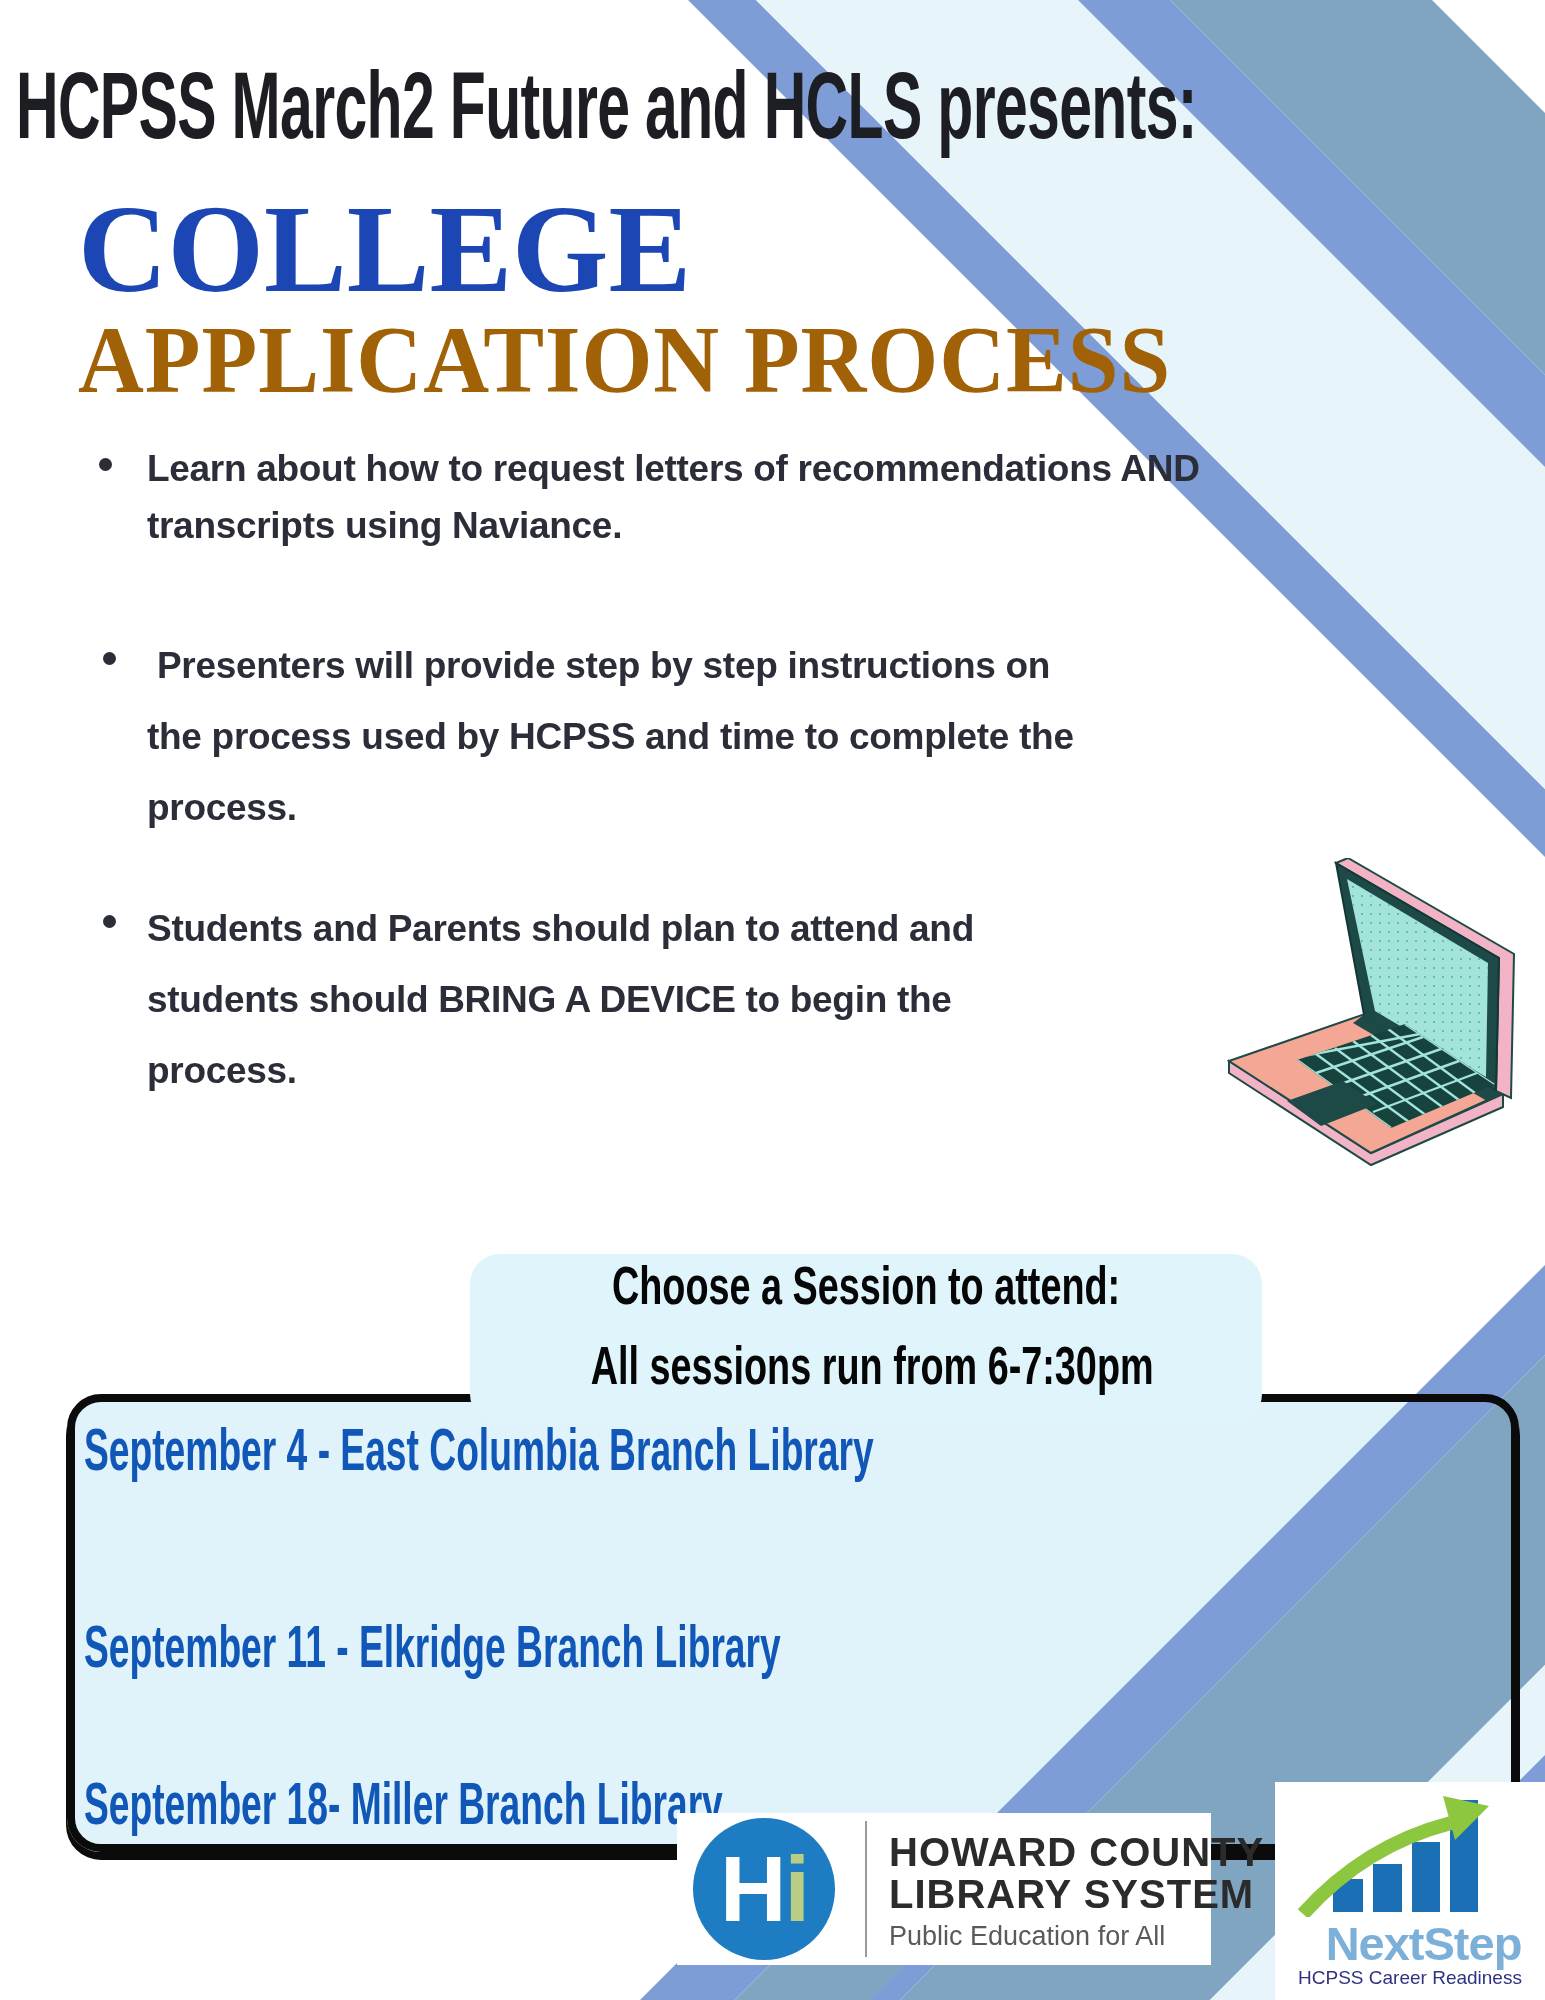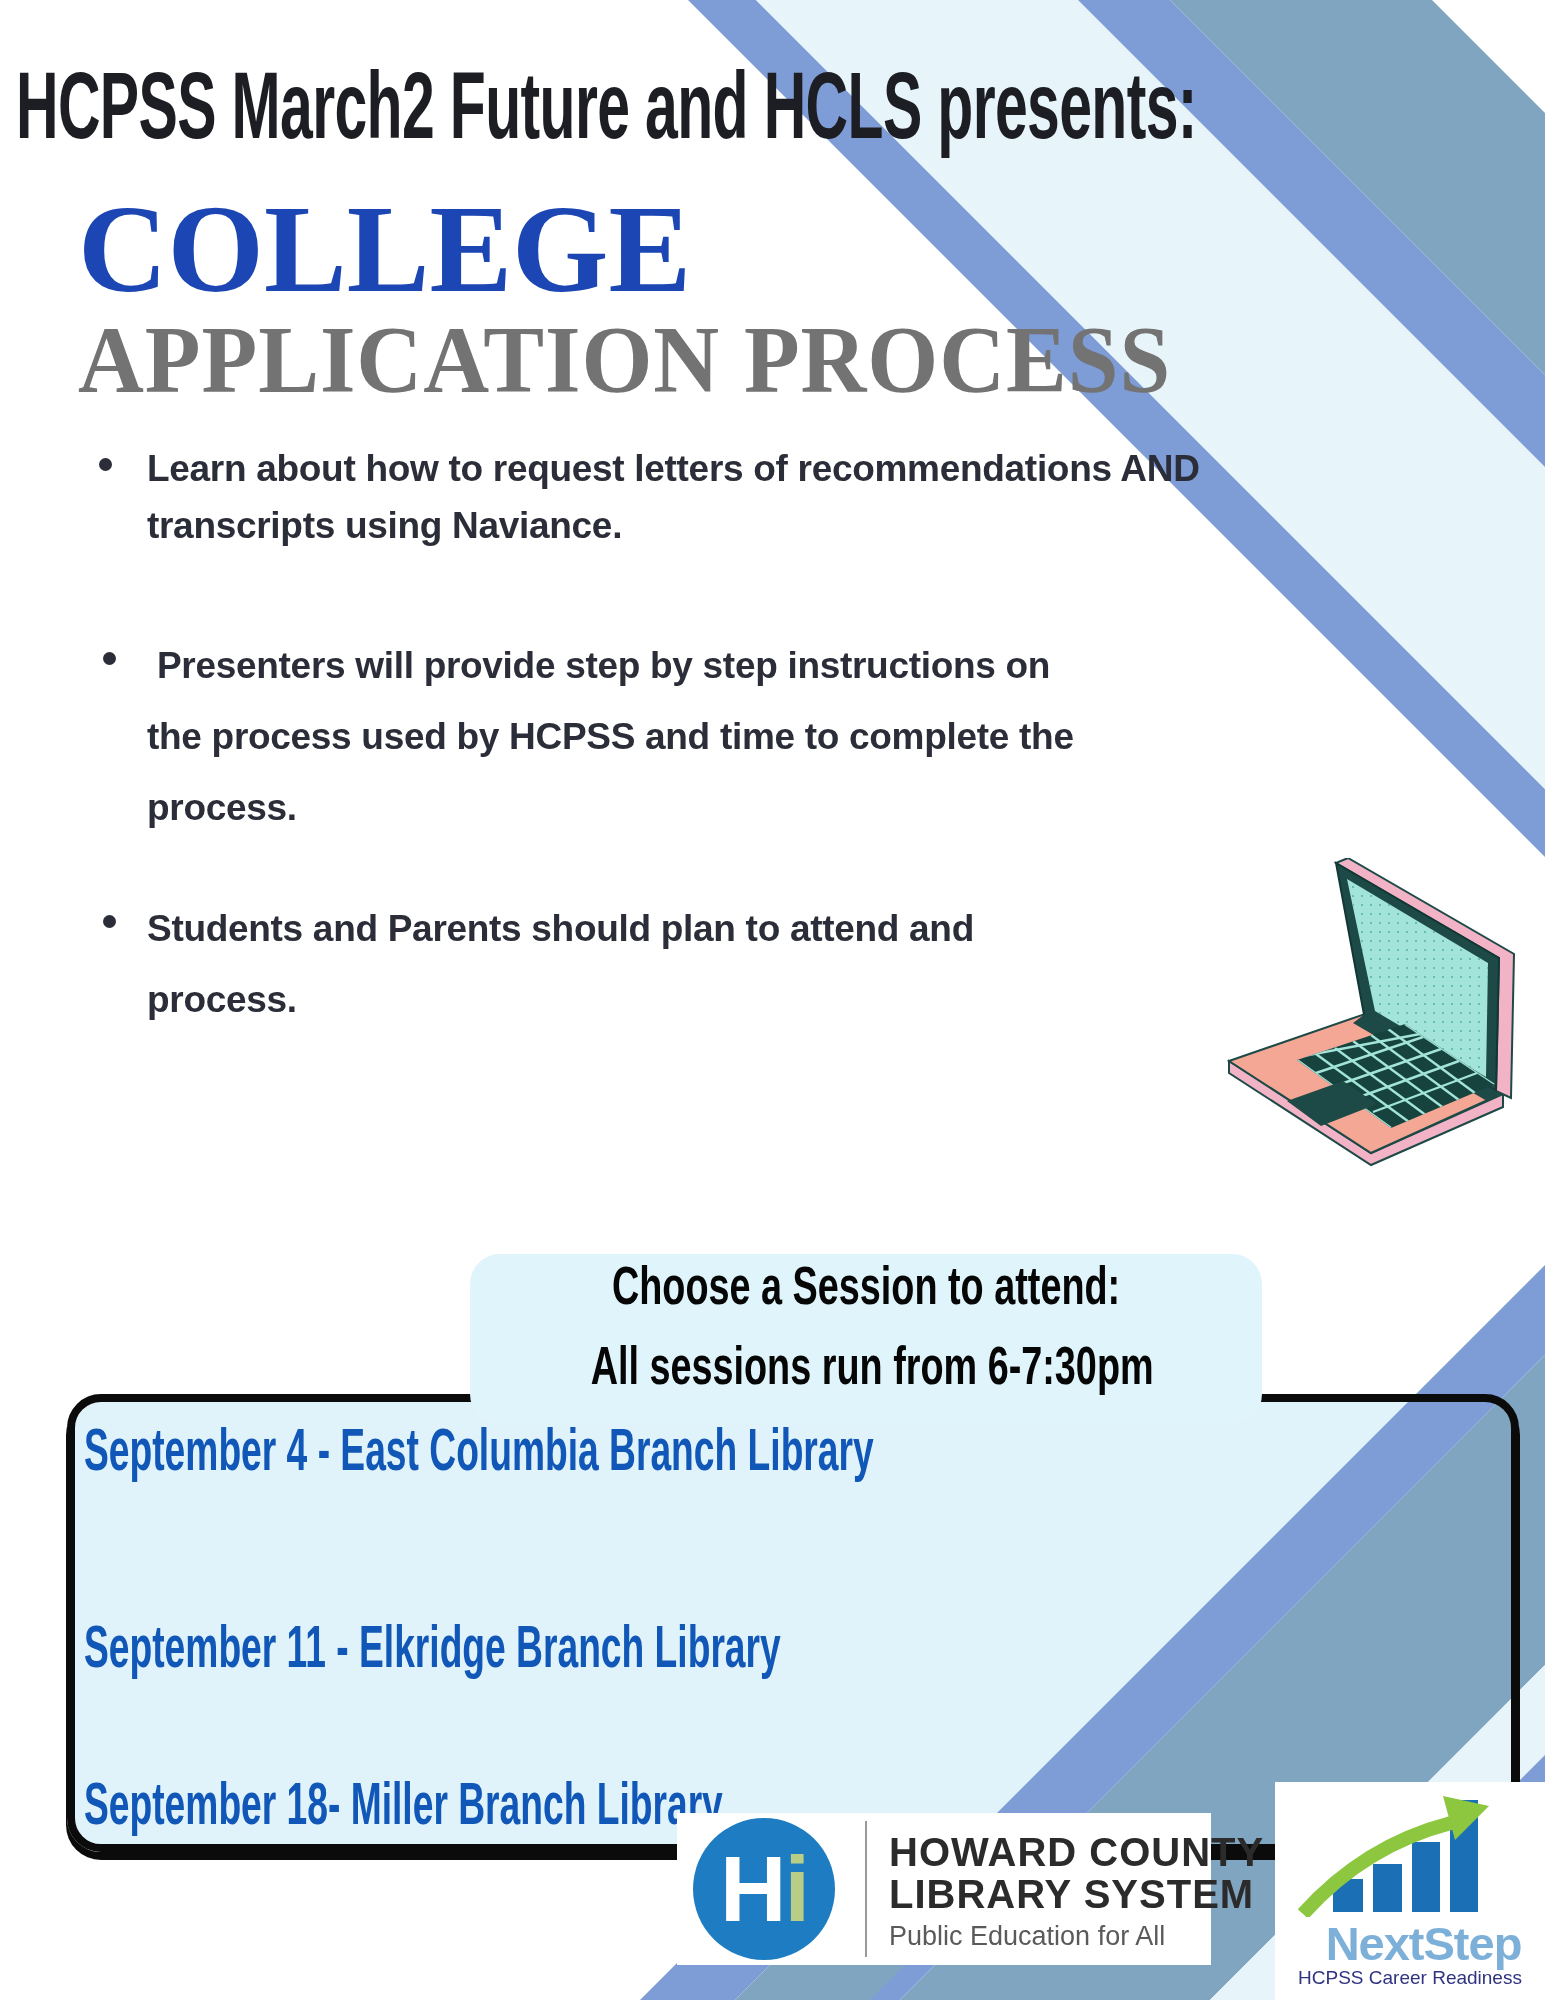--- a/index.html
+++ b/index.html
@@ -8,21 +8,21 @@
   .abs{position:absolute;}
   .cnd{display:inline-block;transform-origin:0 0;white-space:pre;}
   .cndc{display:inline-block;transform-origin:50% 50%;white-space:pre;}
 
   
   .header{left:16px;top:58px;font-size:95px;font-weight:bold;color:#1d1d24;line-height:95px;}
   .header .cnd{transform:scaleX(0.62);letter-spacing:-1px;}
 
   
   .title1{left:78px;top:188px;font-family:"Liberation Serif",serif;font-weight:bold;font-size:124px;color:#1b46b3;line-height:124px;}
-  .title2{left:78px;top:312px;font-family:"Liberation Serif",serif;font-weight:bold;font-size:96px;color:#737373;line-height:96px;}
+  .title2{left:78px;top:312px;font-family:"Liberation Serif",serif;font-weight:bold;font-size:96px;color:#a16207;line-height:96px;}
   .title2 .cnd{transform:scaleX(0.95);letter-spacing:1px;}
   .b-group{position:absolute;left:124px;margin-left:23px;}
   .b-line{white-space:pre;font-weight:bold;font-size:37px;letter-spacing:-0.3px;color:#2b2e38;}
   .bg1{top:440px;} .bg1 .b-line{line-height:57px;}
   .bg2{top:630px;} .bg2 .b-line{line-height:71px;}
   .bg3{top:893px;} .bg3 .b-line{line-height:71px;}
   .dot{position:absolute;width:13px;height:13px;border-radius:50%;background:#2b2e38;}
 
   
   .box-fill{left:67px;top:1394px;width:1452px;height:458px;background:#e0f3fa;border-radius:34px;}
@@ -96,20 +96,21 @@
     <div class="dot abs" style="left:103px;top:652px;"></div>
     <div class="abs b-group bg2">
       <div class="b-line"> Presenters will provide step by step instructions on</div>
       <div class="b-line">the process used by HCPSS and time to complete the</div>
       <div class="b-line">process.</div>
     </div>
 
     <div class="dot abs" style="left:103px;top:915px;"></div>
     <div class="abs b-group bg3">
       <div class="b-line">Students and Parents should plan to attend and</div>
+      <div class="b-line">students should BRING A DEVICE to begin the</div>
       <div class="b-line">process.</div>
     </div>
   </div>
 
   <svg class="abs" style="left:1225px;top:858px;" width="300" height="310" viewBox="0 0 300 310">
     <defs>
       <pattern id="dots" width="9" height="9" patternUnits="userSpaceOnUse">
         <circle cx="2" cy="2" r="1" fill="#54b0a2"></circle>
       </pattern>
       <clipPath id="kb">

